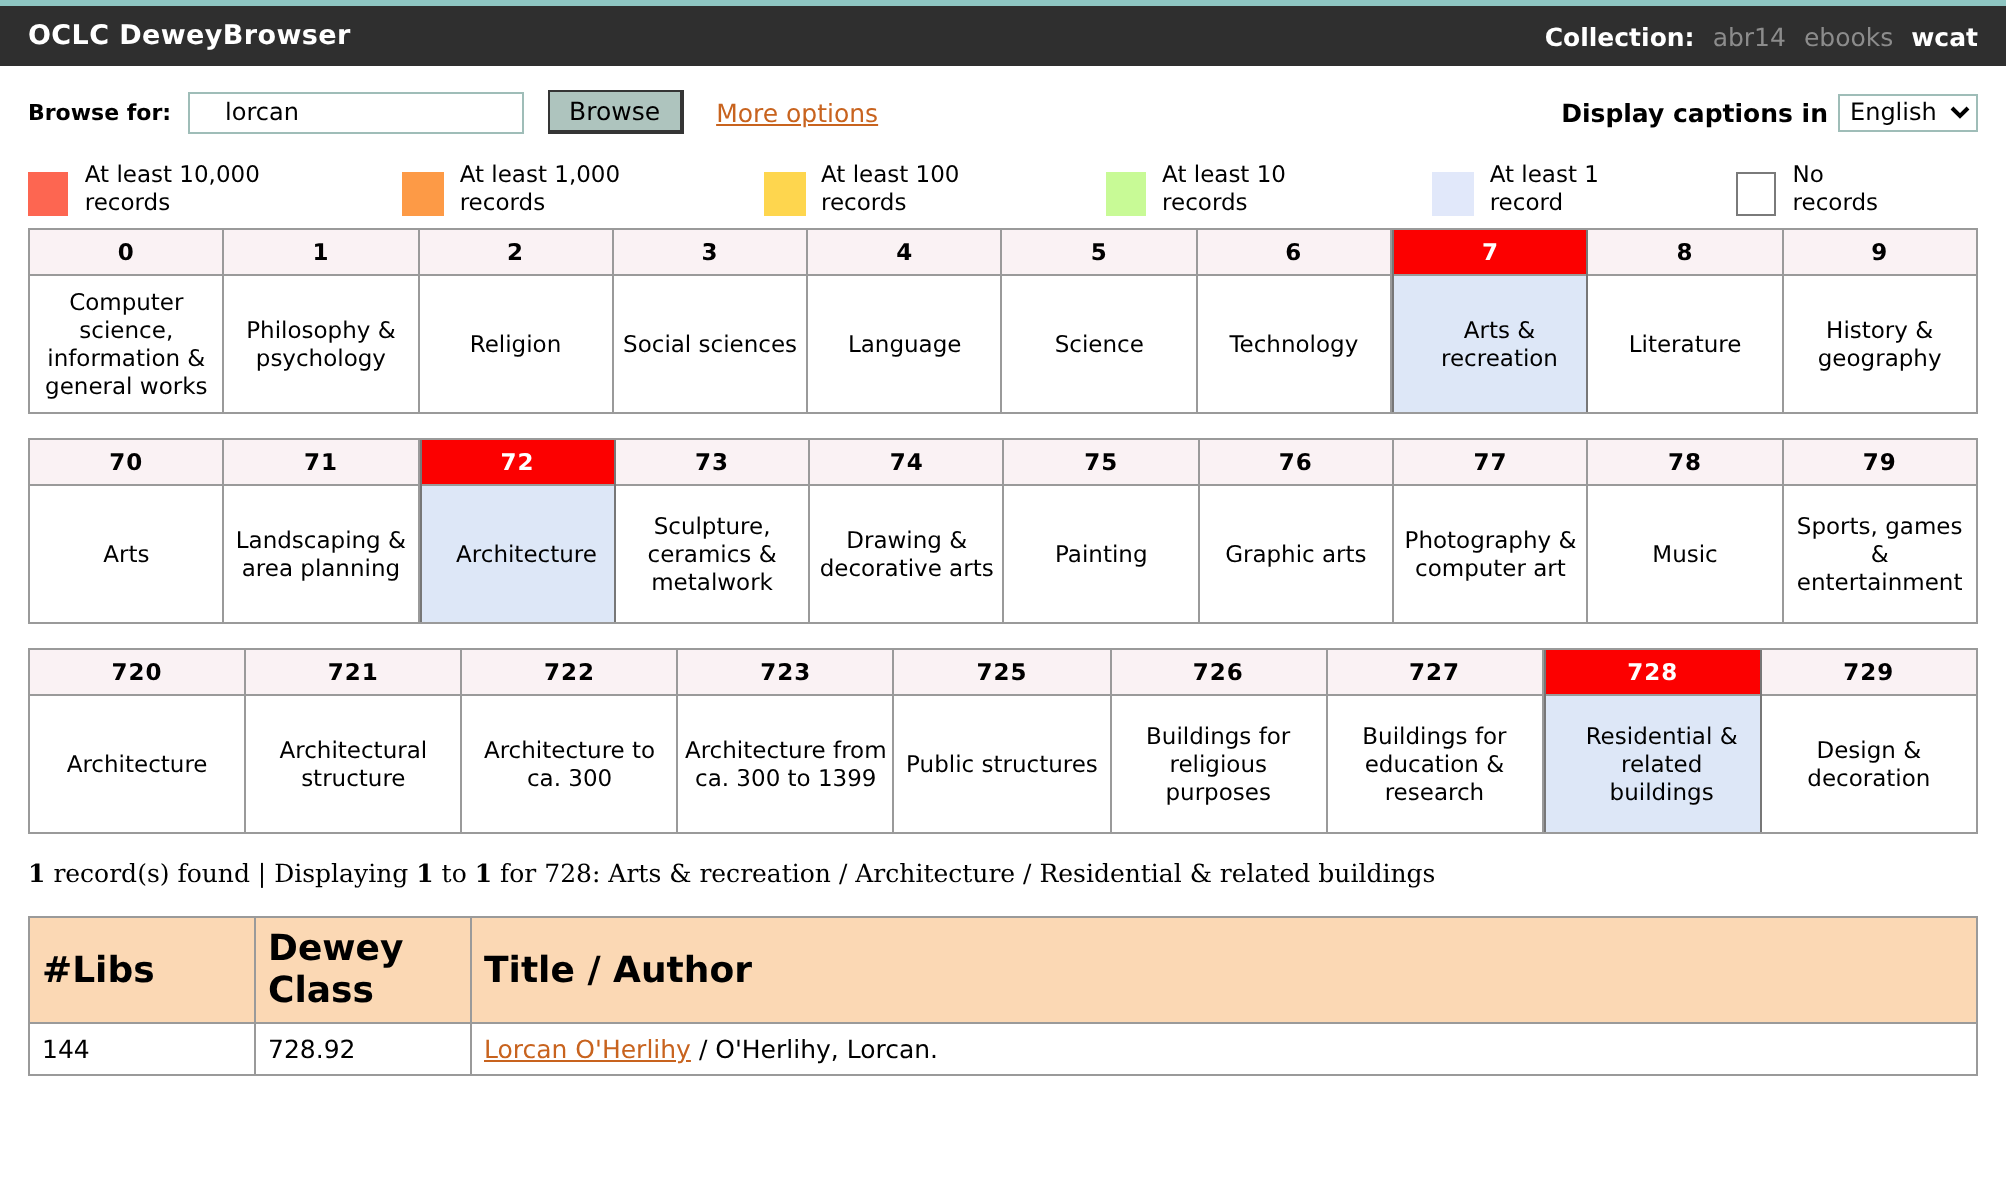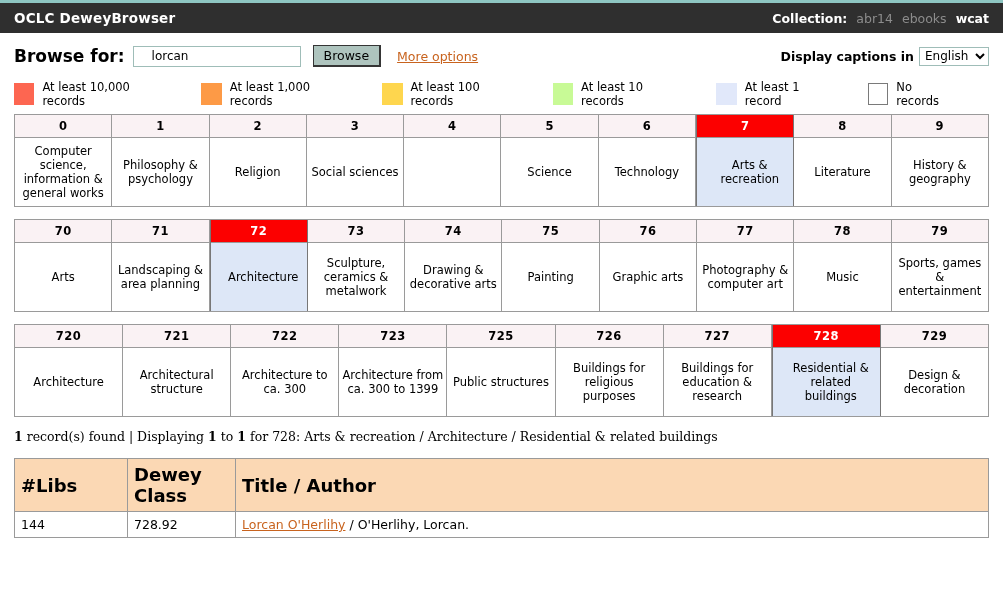--- a/index.html
+++ b/index.html
@@ -61,21 +61,21 @@
   #search-row {
     display: flex;
     align-items: center;
     height: 40px;
     padding: 0 14px;
     box-sizing: border-box;
     margin-top: 3px;
   }
   #browse-for-label {
     font-weight: bold;
-    font-size: 17px;
+    font-size: 11px;
     margin-right: 8px;
   }
   #search-input {
     width: 130px;
     height: 17px;
     border: 1px solid #9fbdb8;
     font-family: "DejaVu Sans", "Liberation Sans", sans-serif;
     font-size: 12px;
     padding: 1px 18px;
     box-sizing: content-box;
@@ -126,21 +126,21 @@
   
   #legend {
     display: flex;
     align-items: center;
     padding: 0 14px;
     height: 28px;
     margin-top: 4px;
   }
   .legend-item {
     display: flex;
-    align-items: center;
+    align-items: flex-end;
     margin-right: 36px;
   }
   .legend-swatch {
     width: 20px;
     height: 20px;
     margin-right: 8px;
     border: 1px solid transparent;
   }
   .legend-swatch.bordered {
     border: 1px solid #7a7a7a;
@@ -316,20 +316,21 @@
       <div class="grid-cell">
         <div class="cell-head">2</div>
         <div class="cell-body">Religion</div>
       </div>
       <div class="grid-cell">
         <div class="cell-head">3</div>
         <div class="cell-body">Social sciences</div>
       </div>
       <div class="grid-cell">
         <div class="cell-head">4</div>
+        <div class="cell-body">Language</div>
       </div>
       <div class="grid-cell">
         <div class="cell-head">5</div>
         <div class="cell-body">Science</div>
       </div>
       <div class="grid-cell">
         <div class="cell-head">6</div>
         <div class="cell-body">Technology</div>
       </div>
       <div class="grid-cell selected">

